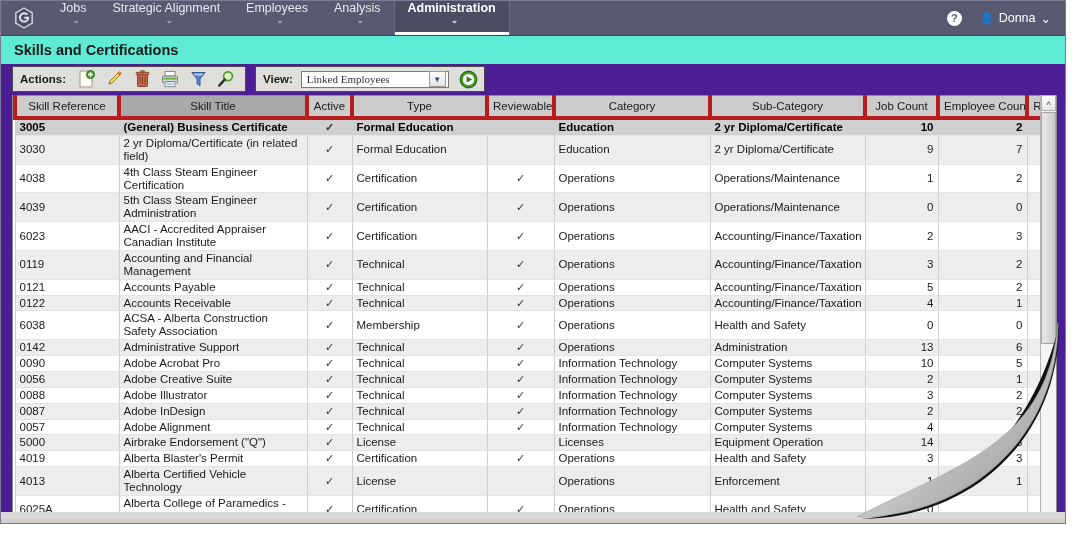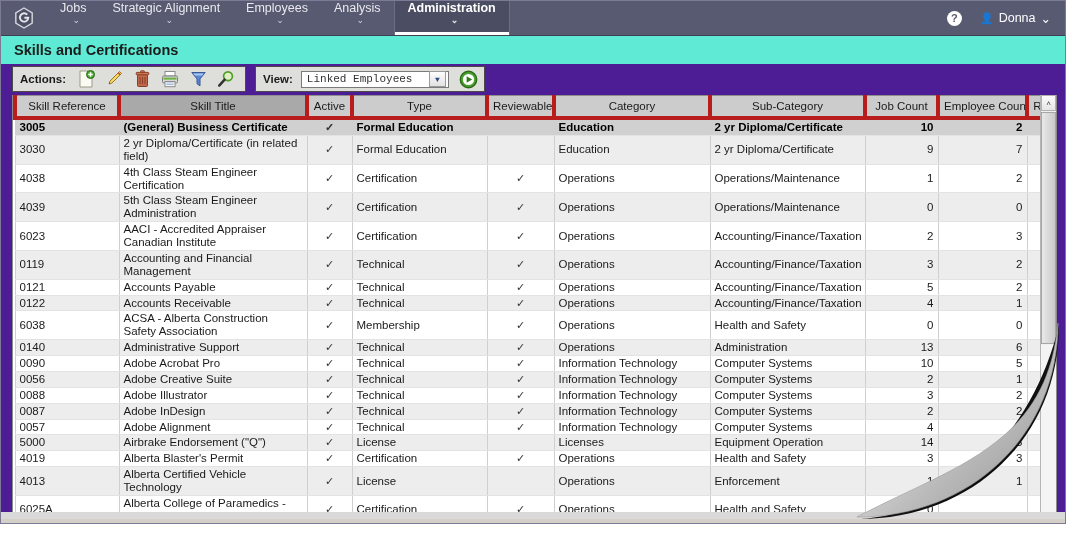--- a/index.html
+++ b/index.html
@@ -164,21 +164,21 @@
     align-items: center;
     justify-content: center;
     cursor: pointer;
   }
   .tb-icon svg { display:block; }
 
   #view-group { padding-right: 5px; }
   #view-select {
     width: 148px;
     height: 17px;
-    font-family: Liberation Mono, monospace;
+    font-family: Liberation Serif, serif;
     font-size: 11px;
     color: #333;
     border: 1px solid #7a7a7a;
     background: #ffffff;
     display: flex;
     align-items: center;
     padding: 0 2px 0 5px;
     box-sizing: border-box;
     cursor: pointer;
   }
@@ -573,21 +573,21 @@
               <td class="c"><span class="chk">✓</span></td>
               <td>Membership</td>
               <td class="c"><span class="chk">✓</span></td>
               <td>Operations</td>
               <td>Health and Safety</td>
               <td class="r">0</td>
               <td class="r">0</td>
               <td class="r">0</td>
             </tr>
             <tr class="alt">
-              <td>0140</td>
+              <td>0142</td>
               <td>Administrative Support</td>
               <td class="c"><span class="chk">✓</span></td>
               <td>Technical</td>
               <td class="c"><span class="chk">✓</span></td>
               <td>Operations</td>
               <td>Administration</td>
               <td class="r">13</td>
               <td class="r">6</td>
               <td class="r">31</td>
             </tr>

